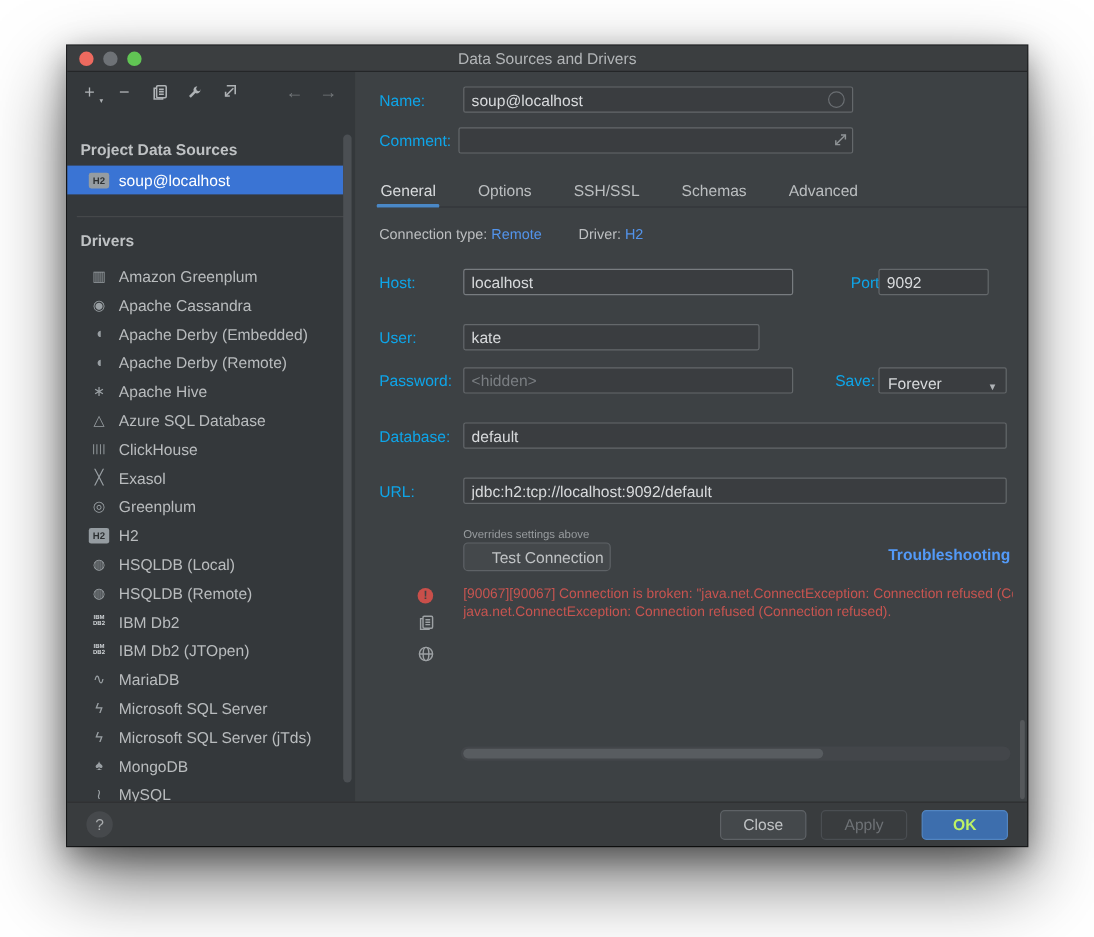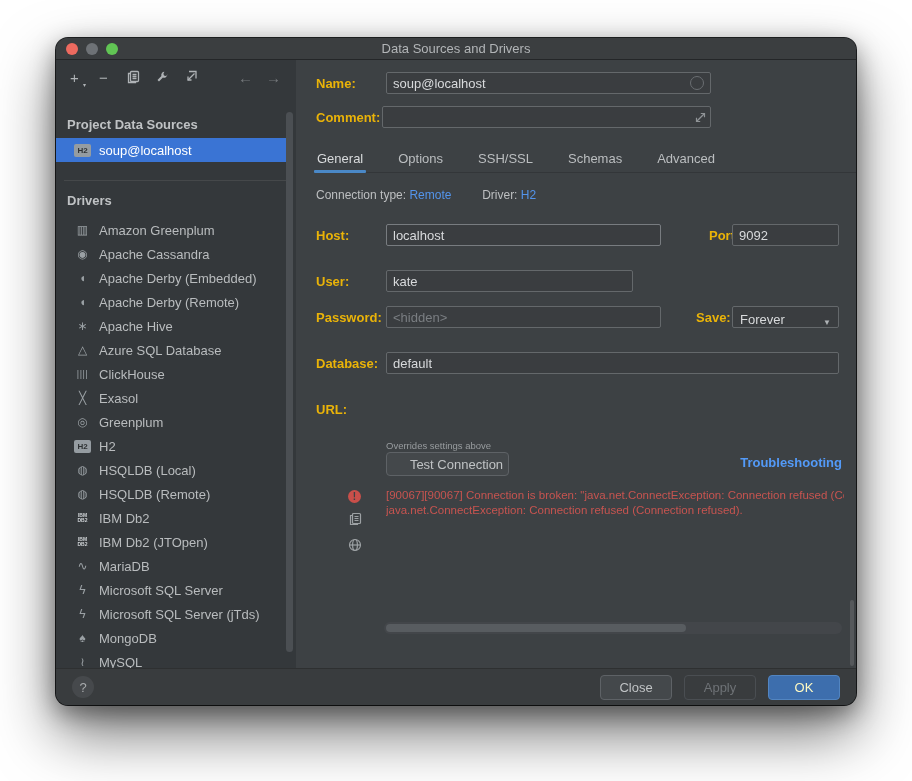--- a/index.html
+++ b/index.html
@@ -1,21 +1,21 @@
 <!DOCTYPE html>
 <html><head>
 <meta charset="utf-8">
 <style>
   * { margin:0; padding:0; box-sizing:border-box; }
   html,body { width:912px; height:781px; background:#ffffff; overflow:hidden;
               font-family:"Liberation Sans", sans-serif; }
   .stage { position:relative; width:912px; height:781px; }
 
   .window { position:absolute; left:56px; top:38px; width:800px; height:667px;
-            background:#3d4144; border-radius:12px; overflow:hidden;
+            background:#3d4144; border-radius:0; overflow:hidden;
             box-shadow:0 28px 60px rgba(0,0,0,.55), 0 8px 24px rgba(0,0,0,.4), 0 0 0 1px #232527; }
 
   
   .titlebar { position:absolute; left:0; top:0; width:100%; height:22px;
               background:#3b3e40; border-bottom:1px solid #242628; }
   .title { position:absolute; left:0; right:0; top:3px; text-align:center;
            font-size:13px; color:#b2b5b7; }
   .lights { position:absolute; left:10px; top:5px; display:flex; gap:8px; }
   .light { width:12px; height:12px; border-radius:50%; }
   .light.red   { background:#ed6a5f; }
@@ -49,21 +49,21 @@
   .drv-glyph.bars { font-size:9px; letter-spacing:.5px; }
   .drv-badge2 { width:17px; display:flex; flex-direction:column; line-height:5px;
                 font-size:5px; color:#cfd3d6; font-weight:bold; text-align:center; }
   .drv-label { color:#b9bcbe; font-size:13px; white-space:nowrap; }
   .side-vscroll { position:absolute; right:3px; top:52px; width:7px; height:540px;
                   background:#4b4f53; border-radius:4px; }
 
   
   .panel { position:absolute; left:240px; top:22px; width:560px; bottom:37px;
            background:#3d4144; }
-  .lbl { position:absolute; font-size:13px; color:#eab308;font-weight:bold; }
+  .lbl { position:absolute; font-size:13px; color:#0ea5e9; }
   .fld { position:absolute; height:22px; background:#3a3d40; border:1px solid #64686b;
          border-radius:2px; color:#d8dadc; font-size:13px; padding:0 6px;
          font-family:"Liberation Sans", sans-serif; outline:none; }
   .fld::placeholder { color:#7a7e82; }
 
   .name-circle { position:absolute; width:14px; height:14px; border:1px solid #6a6e72;
                  border-radius:50%; }
   .expand-ic { position:absolute; }
   .expand-ic svg { stroke:#8f9396; stroke-width:1.2; fill:none; }
 
@@ -109,21 +109,21 @@
   
   .footer { position:absolute; left:0; bottom:0; width:100%; height:37px;
             background:#393c3e; border-top:1px solid #2e3031;
             display:flex; align-items:center; }
   .help-btn { position:absolute; left:16px; top:7px; width:22px; height:22px; border-radius:50%;
               background:#46494c; color:#a8abad; font-size:13px; display:flex;
               align-items:center; justify-content:center; cursor:default; }
   .footer-btns { position:absolute; right:16px; top:6px; display:flex; gap:12px; }
   .footer-btns .btn { width:72px; height:25px; }
   .btn.disabled { background:transparent; border-color:#4a4e52; color:#6e7276; }
-  .btn.primary { background:#3d6ead; border-color:#5285c1; color:#fef9c3; }
+  .btn.primary { background:#3d6ead; border-color:#5285c1; color:#bef264;font-weight:bold; }
 </style>
 </head>
 <body>
 
 <div class="stage">
   <div class="window">
 
     <div class="titlebar">
       <div class="lights">
         <div class="light red"></div>
@@ -294,37 +294,38 @@
         <span>Connection type:</span>
         <span class="blue-link">Remote</span>
         <span style="display:inline-block; width:24px;"></span>
         <span>Driver:</span>
         <span class="blue-link">H2</span>
       </div>
 
       <div class="lbl" style="left:20px; top:168px;">Host:</div>
       <input class="fld" style="left: 90px; top: 164px; width: 275px; border-color: rgb(120, 124, 128);" value="localhost">
       <div class="lbl" style="left:400px; top:168px;margin-left:13px;">Port:</div>
-      <input class="fld" style="left: 436px; top: 164px; width: 107px;" value="9092">
+      <input class="fld" style="left: 436px; top: 164px; width: 92px;" value="9092">
 
       <div class="lbl" style="left:20px; top:214px;">User:</div>
       <input class="fld" style="left: 90px; top: 210px; width: 247px;" value="kate">
 
       <div class="lbl" style="left:20px; top:250px;">Password:</div>
       <input class="fld" style="left: 90px; top: 246px; width: 275px;" placeholder="&lt;hidden&gt;">
       <div class="lbl" style="left:400px; top:250px;">Save:</div>
       <div class="combo" style="left:436px; top:246px; width:107px;">
         <span>Forever</span>
         <span class="arr">▼</span>
       </div>
 
       <div class="lbl" style="left:20px; top:296px;">Database:</div>
       <input class="fld" style="left: 90px; top: 292px; width: 453px;" value="default">
 
       <div class="lbl" style="left:20px; top:342px;">URL:</div>
+      <input class="fld" style="left: 90px; top: 338px; width: 453px;" value="jdbc:h2:tcp://localhost:9092/default">
       <div class="note" style="left:90px; top:380px;">Overrides settings above</div>
 
       <button class="btn test-btn">Test Connection</button>
       <div class="ts-link">Troubleshooting</div>
 
       <div class="err-ic">!</div>
       <div class="err-text">
         <div>[90067][90067] Connection is broken: "java.net.ConnectException: Connection refused (Conn</div>
         <div>java.net.ConnectException: Connection refused (Connection refused).</div>
       </div>

